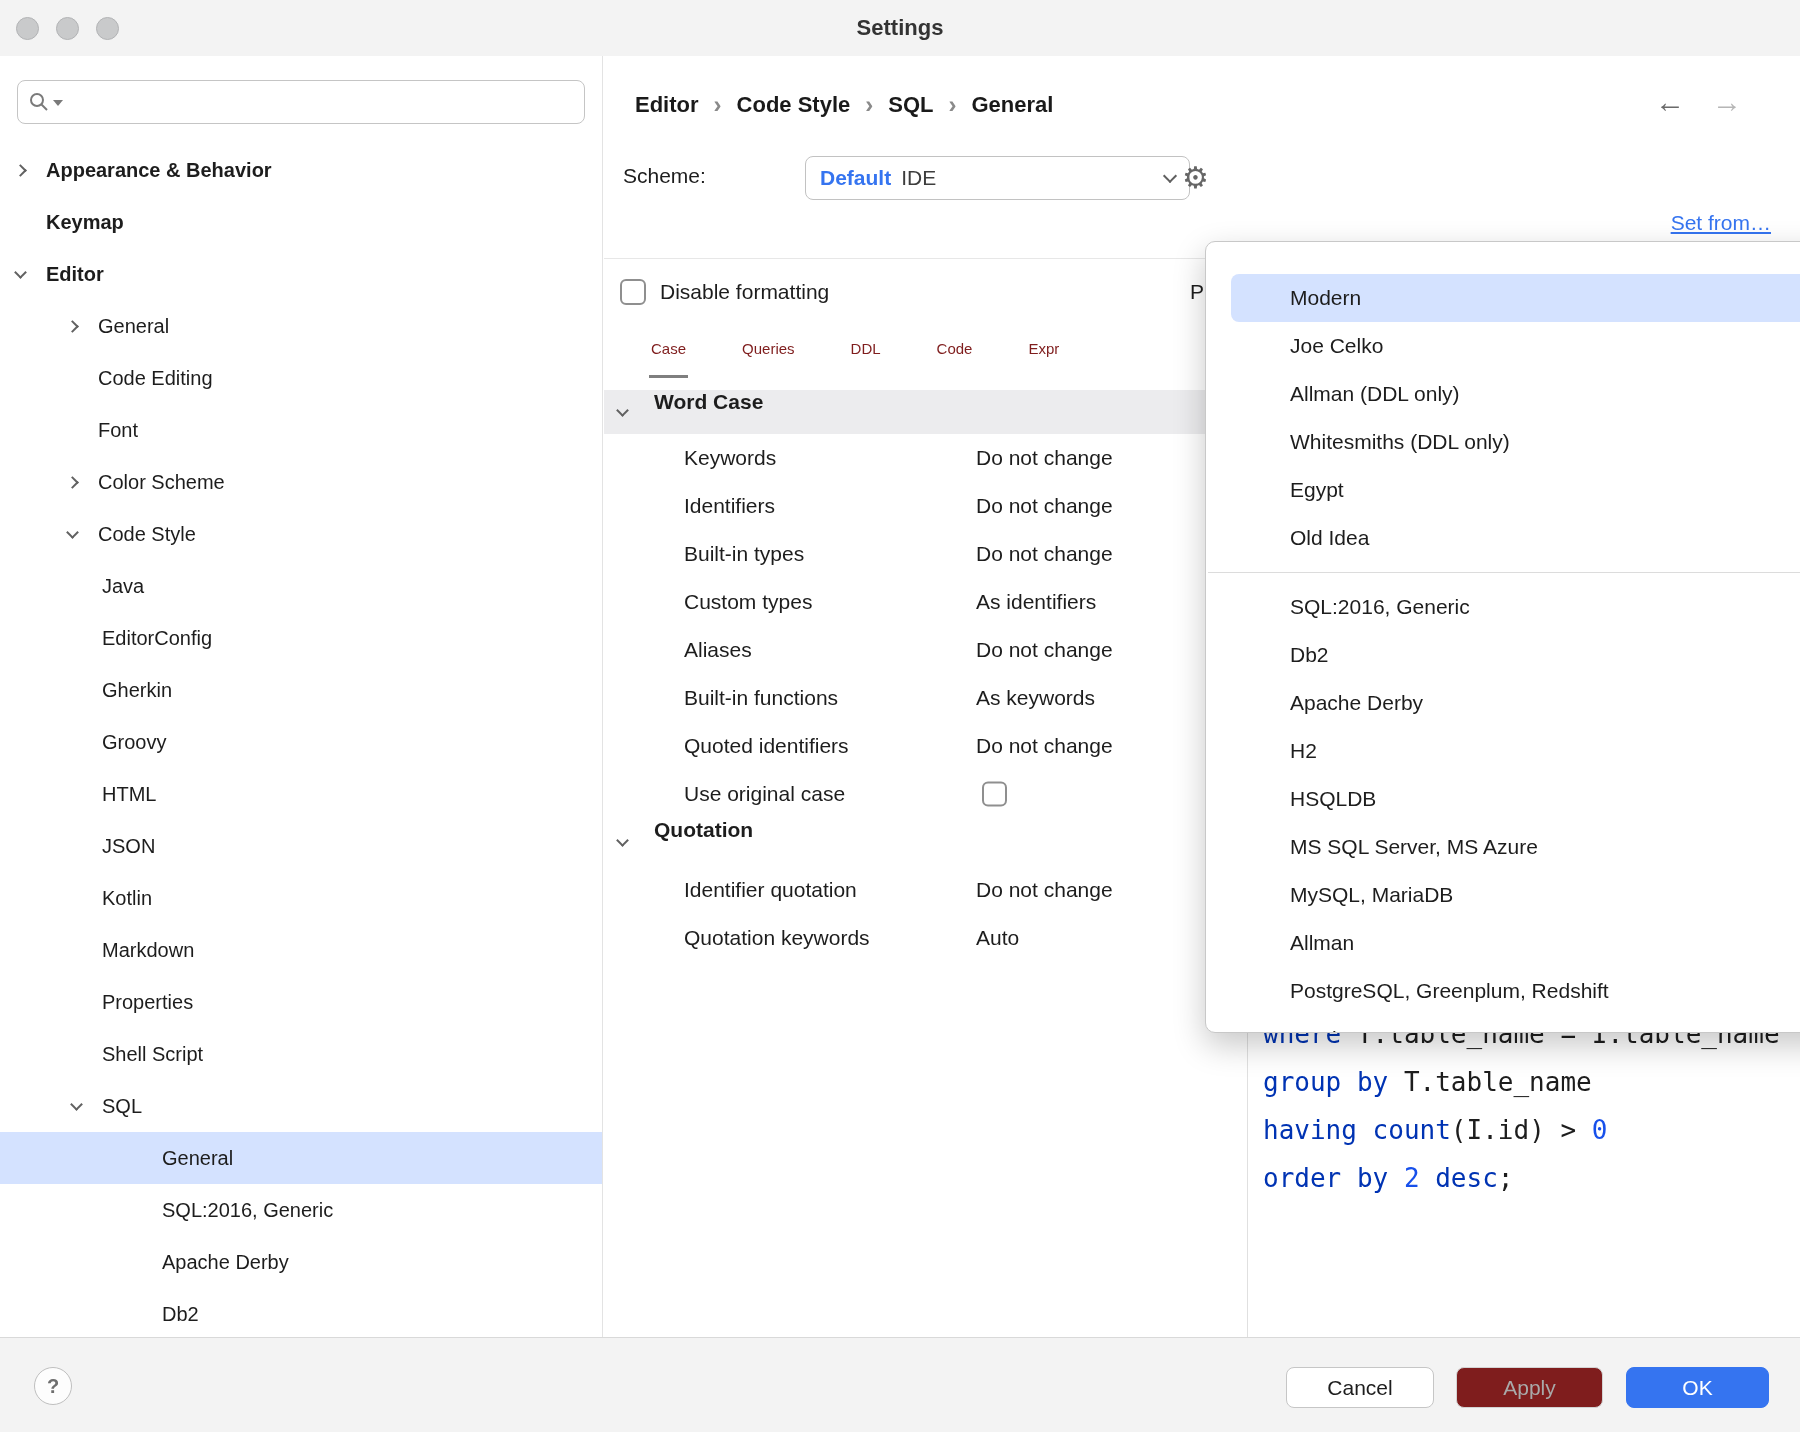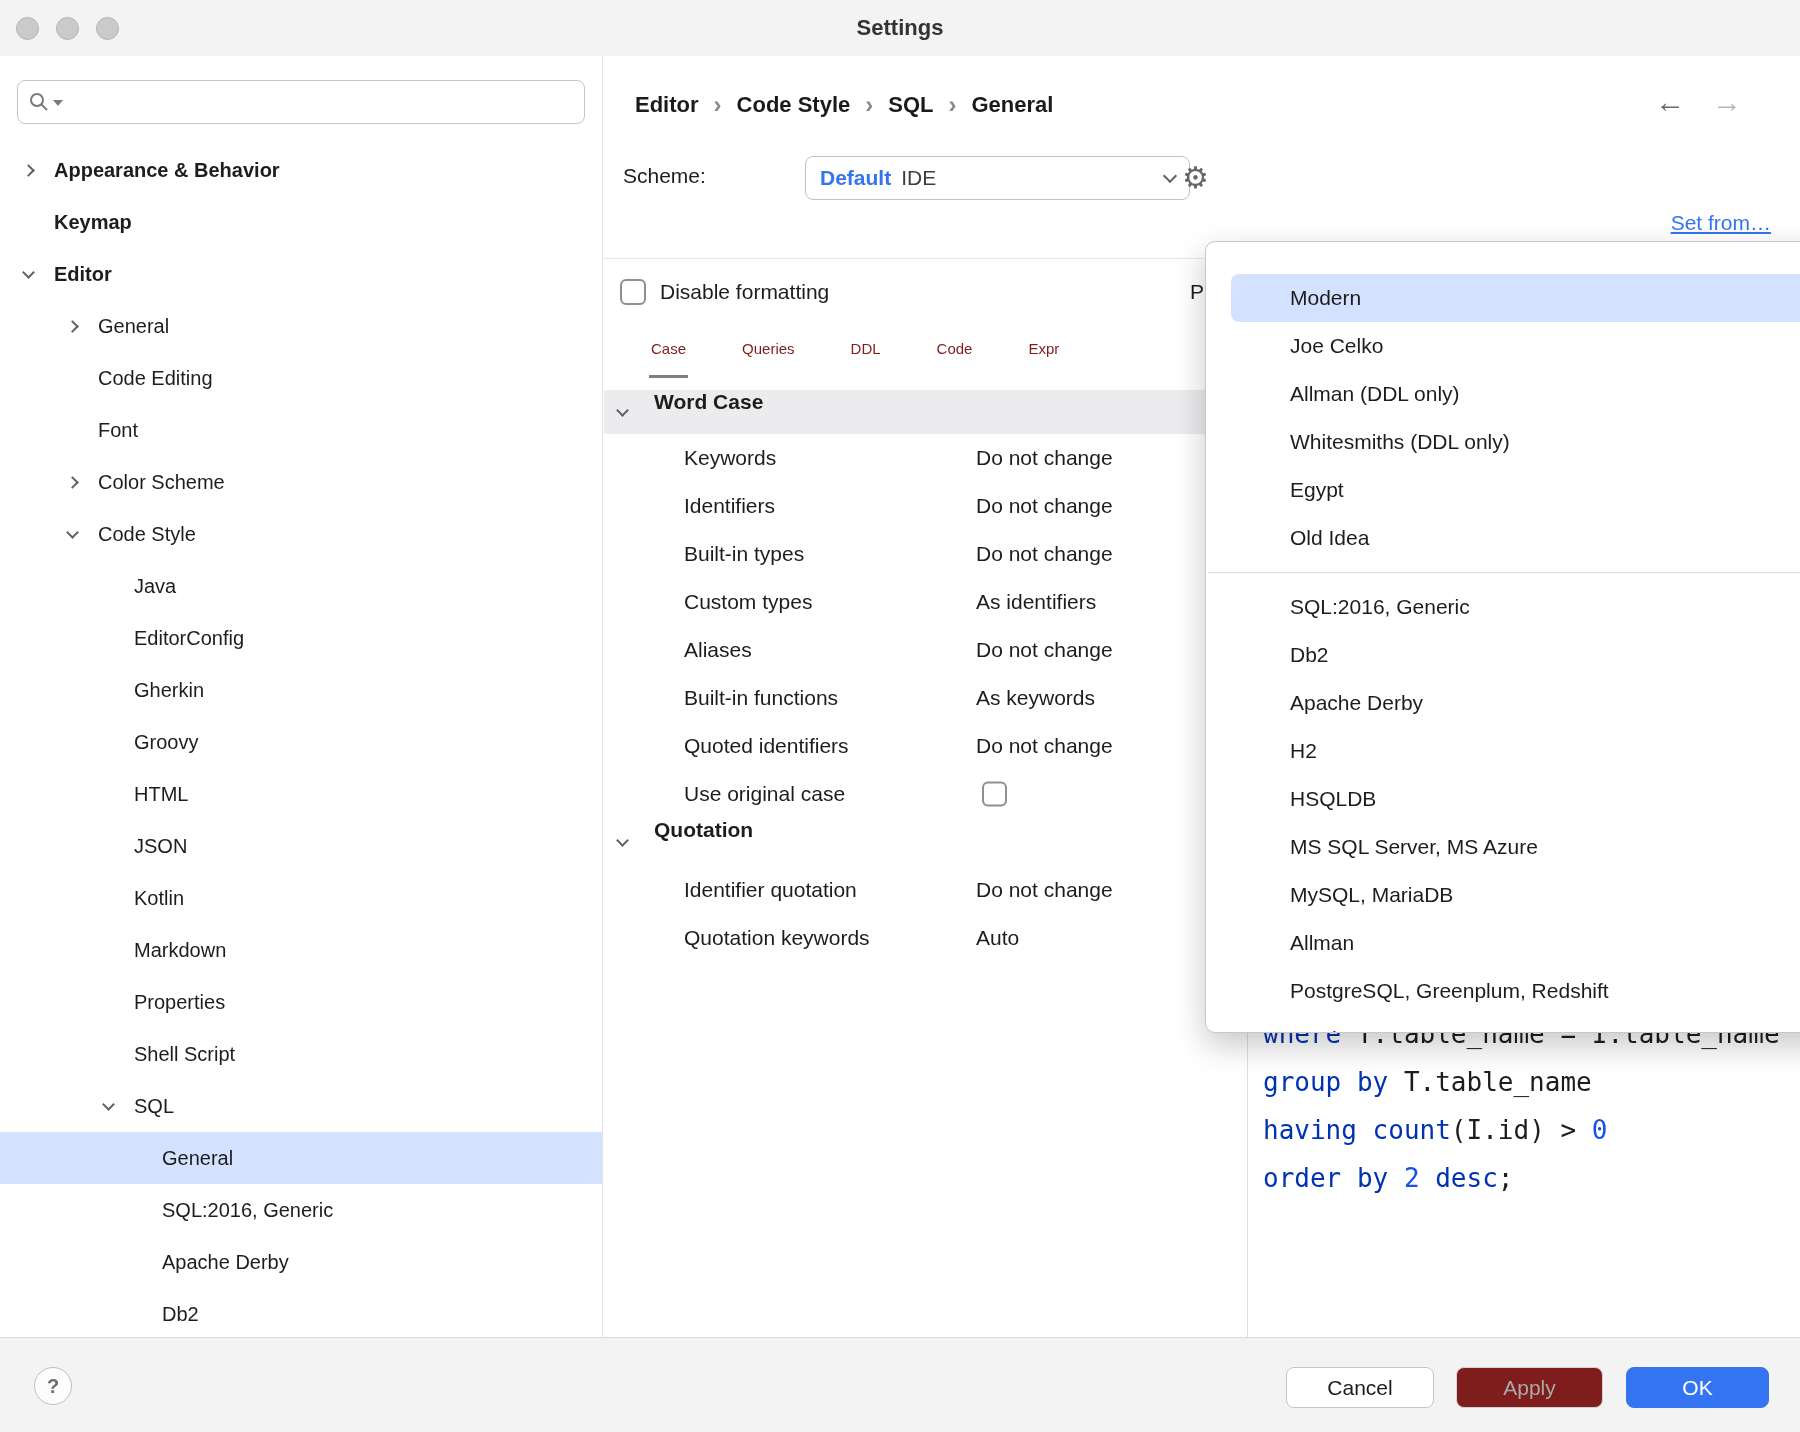--- a/index.html
+++ b/index.html
@@ -15,21 +15,21 @@
 
   
   .sidebar{position:absolute;left:0;top:56px;width:603px;height:1281px;background:#fff;border-right:1px solid #e3e3e3;overflow:hidden}
   .searchbox{position:absolute;left:17px;top:24px;width:568px;height:44px;border:1px solid #c5c5c5;border-radius:8px;background:#fff;display:flex;align-items:center;padding:0 10px;gap:3px}
   .srch-input{border:none;outline:none;flex:1;font-size:20px;font-family:"Liberation Sans",sans-serif;background:transparent}
   .srch-caret{width:0;height:0;border-left:5px solid transparent;border-right:5px solid transparent;border-top:6px solid #7a7a7a;margin-top:2px}
   .tree{position:absolute;left:0;top:88px;width:603px}
   .tree-row{height:52px;display:flex;align-items:center;font-size:20px;color:#1d1d1d}
   .tree-row.bold{font-weight:bold}
   .tree-row.selected{background:#d4e2ff}
-  .lvl1{padding-left:24px}.lvl2{padding-left:68px}.lvl3{padding-left:104px}.lvl4{padding-left:132px}
+  .lvl1{padding-left:16px}.lvl2{padding-left:68px}.lvl3{padding-left:72px}.lvl4{padding-left:132px}
   .chev{width:30px;min-width:30px;display:flex;align-items:center;justify-content:flex-start}
   .chev i{width:9px;height:9px;border-right:2px solid #616161;border-bottom:2px solid #616161;display:block}
   .chev.collapsed i{transform:rotate(-45deg)}
   .chev.expanded i{transform:rotate(45deg);margin-top:-3px}
 
   
   .breadcrumb{position:absolute;left:635px;top:88px;height:34px;display:flex;align-items:center}
   .bc-item{font-size:22px;font-weight:bold;color:#1a1a1a}
   .bc-sep{font-size:24px;color:#8a8a8a;margin:0 15px;font-weight:bold}
   .nav-back{position:absolute;left:1655px;top:85px;font-size:30px;color:#6a6a6a}

